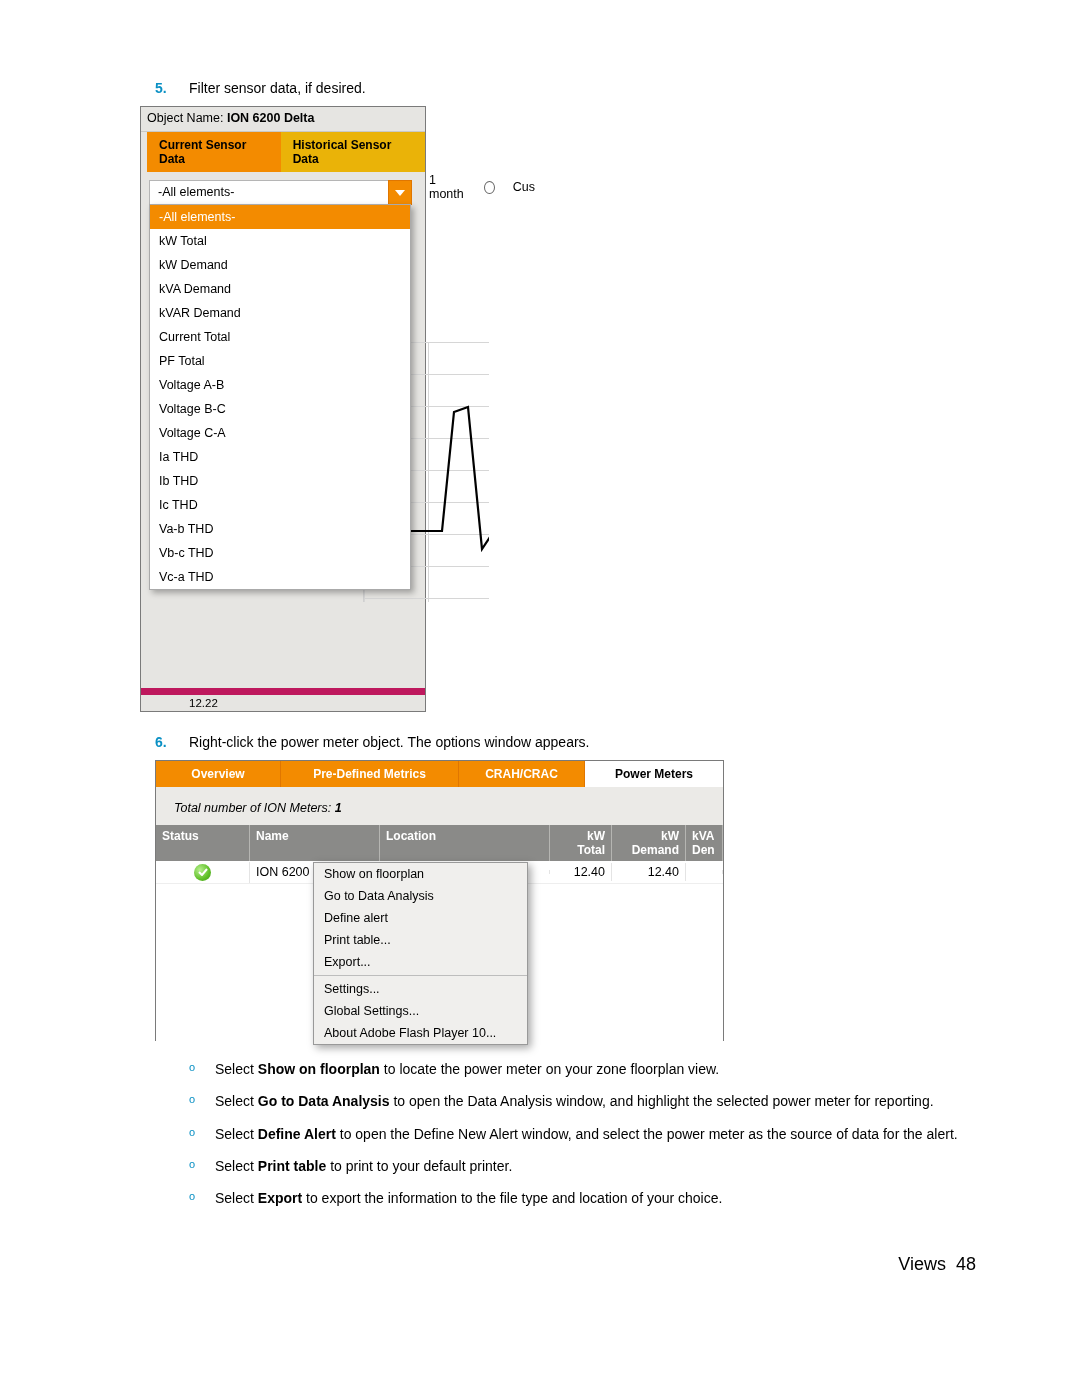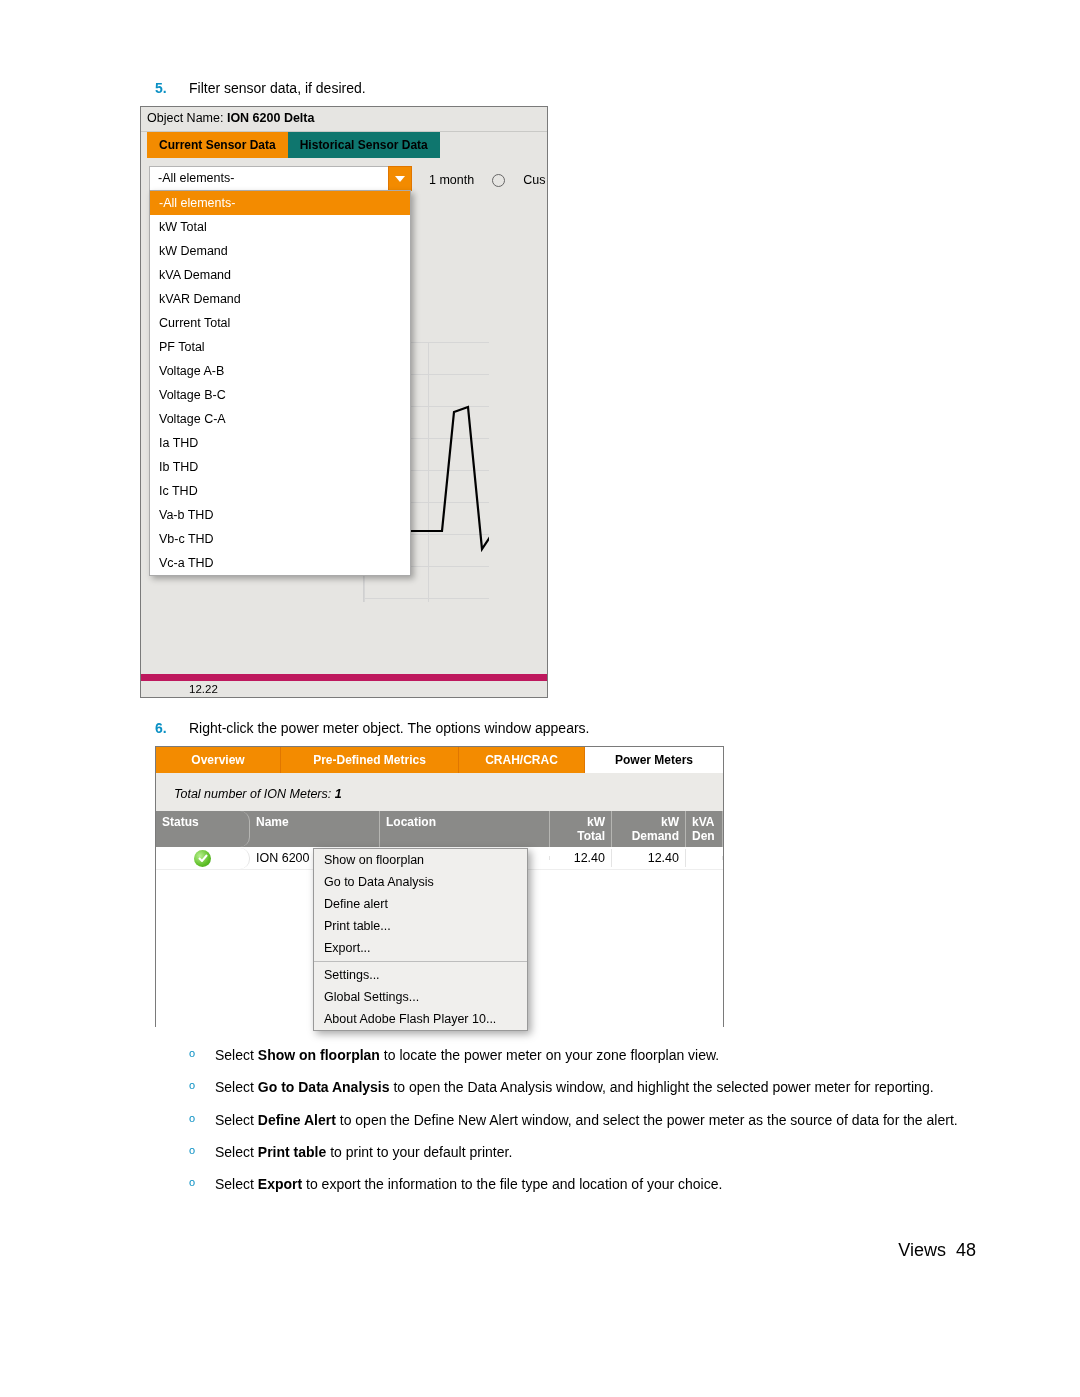--- a/index.html
+++ b/index.html
@@ -23,42 +23,42 @@
     color: #0a90c4;
     font-weight: bold;
     width: 34px;
     flex-shrink: 0;
     text-align: left;
   }
   .step-text { flex: 1; }
   
   .sshot1 {
     border: 1px solid #7a7a7a;
-    width: 408px;
+    width: 286px;
     margin: 6px 0 22px -15px;
     background: #e6e5e2;
     position: relative;
     font-family: Tahoma, Arial, sans-serif;
   }
   .objname {
     padding: 4px 6px 6px 6px;
     font-size: 12.5px;
     border-bottom: 1px solid #c9c9c6;
   }
   .objname b { font-weight: bold; }
   .tabs1 {
     display: flex;
     padding-left: 6px;
     gap: 0;
   }
   .tab1 {
     font-size: 12px;
     font-weight: bold;
     padding: 6px 12px;
-    background: #0f766e;
+    background: #eab308;
     position: relative;
   }
   .tab1.active {
     background: #f38b00;
     color: #000000;
   }
   .dd-row {
     position: relative;
     height: 26px;
     margin: 8px 0 0 8px;
@@ -155,21 +155,21 @@
     font-style: italic;
   }
   .tblhdr {
     display:flex;
     background:#8a8a88;
     color:#fff;
     font-size:12px;
     font-weight:bold;
   }
   .tblhdr > div { padding:4px 6px; border-right:1px solid #b5b5b2; }
-  .col-status{width:94px;border-radius:10px;}
+  .col-status{width:94px;}
   .col-name{width:130px;}
   .col-loc{width:170px;}
   .col-kwt{width:62px; text-align:right;}
   .col-kwd{width:74px; text-align:right;}
   .col-kvad{flex:1; text-align:left; padding-left:6px !important;}
   .tblrow {
     display:flex;
     background:#fff;
     font-size:12.5px;
     height:22px;

